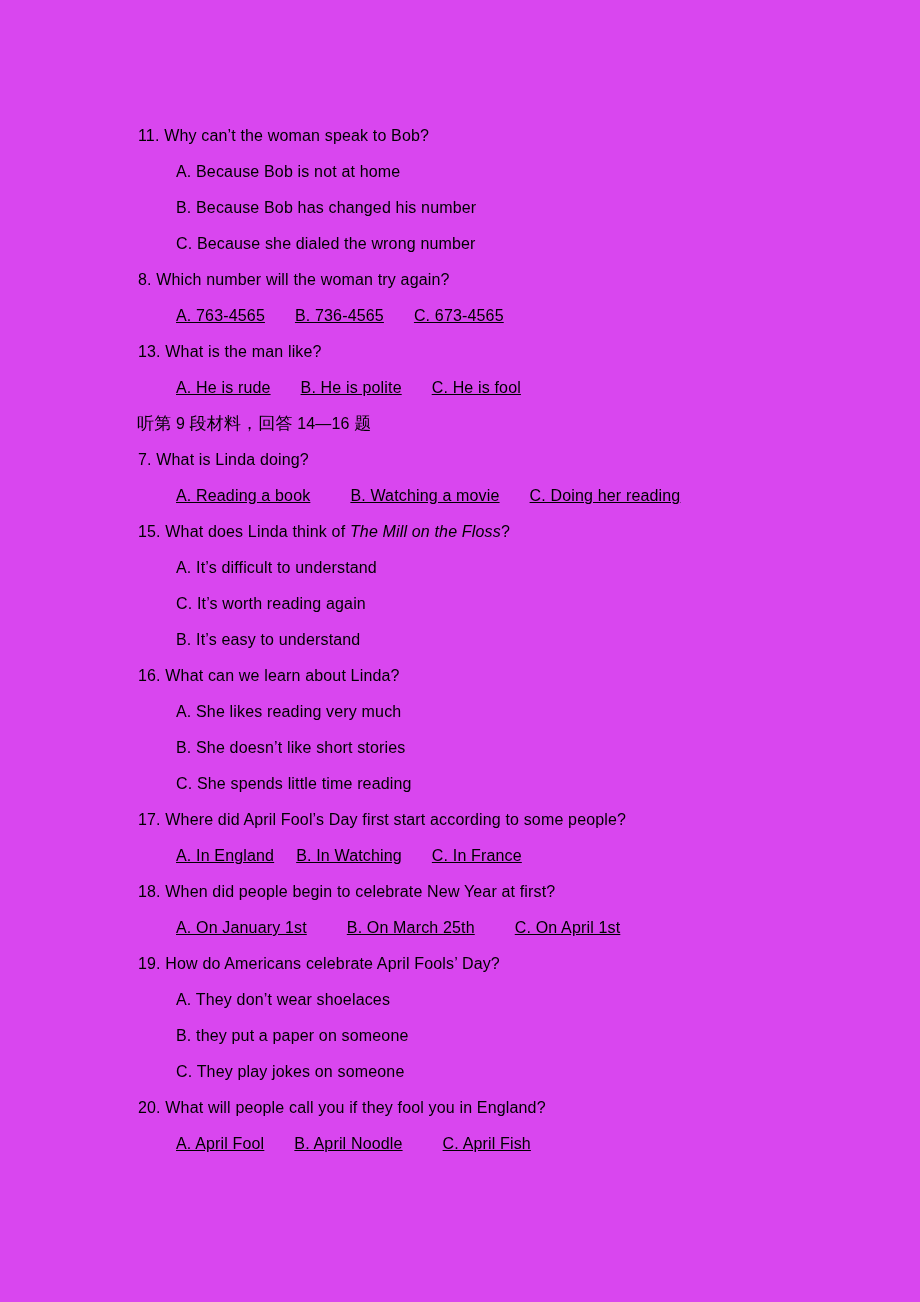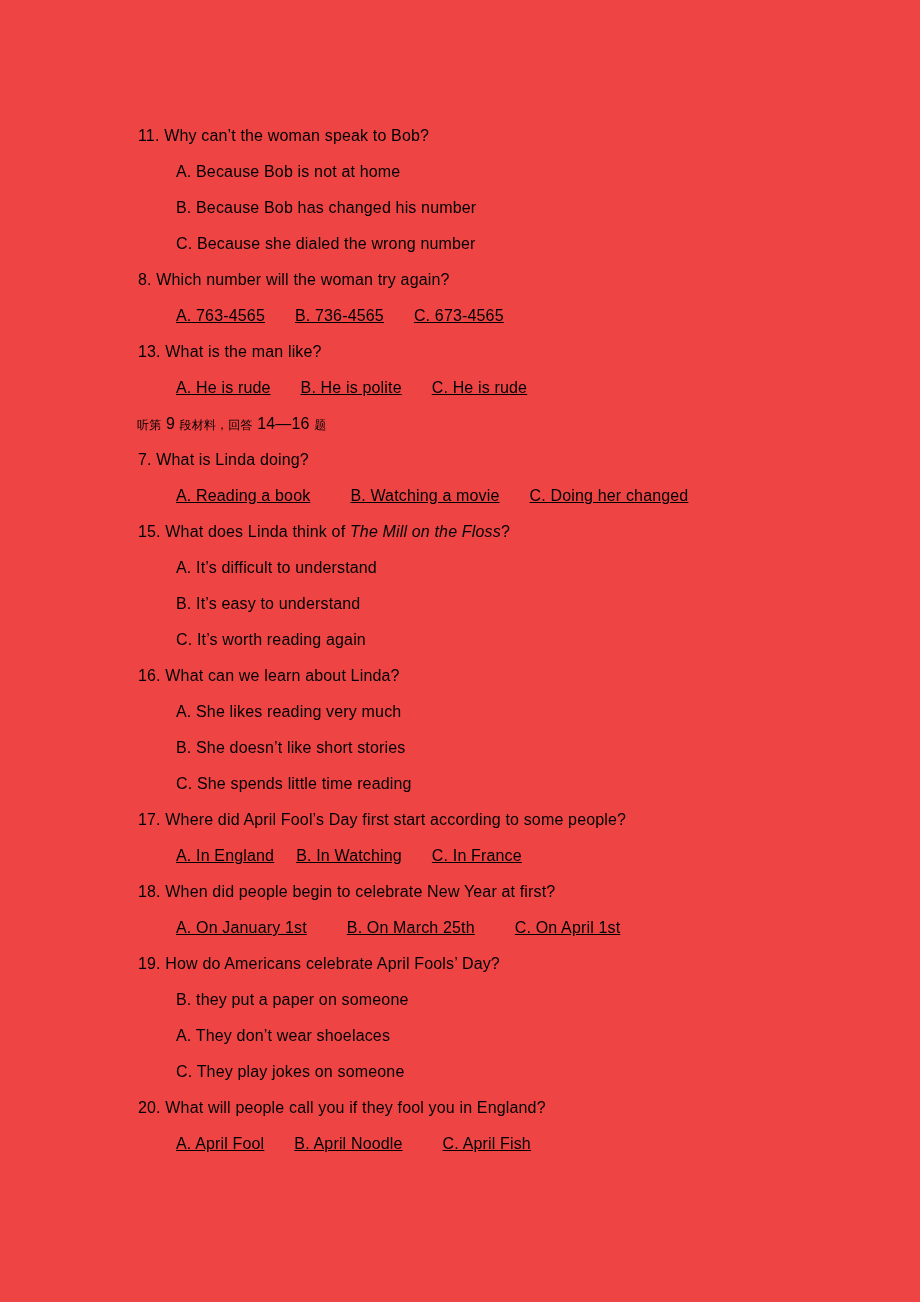--- a/index.html
+++ b/index.html
@@ -15,21 +15,21 @@
     color: #000000;
     font-size: 16px;
     -webkit-font-smoothing: antialiased;
   }
   .page {
     position: relative;
     width: 920px;
     height: 1302px;
     box-sizing: border-box;
     padding: 118px 60px 0 138px;
-    background: #ef4444;
+    background: #d946ef;
   }
   .block {
     margin: 0;
     padding: 0;
   }
   
   .line {
     height: 36px;
     line-height: 36px;
     white-space: nowrap;
@@ -41,21 +41,21 @@
   }
   .opt-line {
     margin-left: 38px;
   }
   .section-head {
     margin-left: -1px;
     font-size: 16px;
   }
   .section-head .cjk {
     font-family: Liberation Mono, monospace;
-    font-size: 12px;
+    font-size: 17px;
   }
   .section-head .num {
     font-family: "Liberation Sans", sans-serif;
     font-size: 16px;
   }
   .italic-title {
     font-style: italic;
   }
   
   .opt-inline {
@@ -78,35 +78,35 @@
     <div class="line opt-line">C. Because she dialed the wrong number</div>
   </div>
 
   <div class="block">
     <div class="line q-line">8. Which number will the woman try again?</div>
     <div class="line opt-line"><span class="opt-inline">A. 763-4565</span><span class="gap-md"></span><span class="opt-inline">B. 736-4565</span><span class="gap-md"></span><span class="opt-inline">C. 673-4565</span></div>
   </div>
 
   <div class="block">
     <div class="line q-line">13. What is the man like?</div>
-    <div class="line opt-line"><span class="opt-inline">A. He is rude</span><span class="gap-md"></span><span class="opt-inline">B. He is polite</span><span class="gap-md"></span><span class="opt-inline">C. He is rude</span></div>
+    <div class="line opt-line"><span class="opt-inline">A. He is rude</span><span class="gap-md"></span><span class="opt-inline">B. He is polite</span><span class="gap-md"></span><span class="opt-inline">C. He is fool</span></div>
   </div>
 
   <div class="line section-head"><span class="cjk">听第</span>&nbsp;<span class="num">9</span>&nbsp;<span class="cjk">段材料，回答</span>&nbsp;<span class="num">14—16</span>&nbsp;<span class="cjk">题</span></div>
 
   <div class="block">
     <div class="line q-line">7. What is Linda doing?</div>
-    <div class="line opt-line"><span class="opt-inline">A. Reading a book</span><span class="gap-lg"></span><span class="opt-inline">B. Watching a movie</span><span class="gap-md"></span><span class="opt-inline">C. Doing her changed</span></div>
+    <div class="line opt-line"><span class="opt-inline">A. Reading a book</span><span class="gap-lg"></span><span class="opt-inline">B. Watching a movie</span><span class="gap-md"></span><span class="opt-inline">C. Doing her reading</span></div>
   </div>
 
   <div class="block">
     <div class="line q-line"><span>15. What does Linda think of </span><span class="italic-title">The Mill on the Floss</span><span>?</span></div>
     <div class="line opt-line">A. It’s difficult to understand</div>
+    <div class="line opt-line">C. It’s worth reading again</div>
     <div class="line opt-line">B. It’s easy to understand</div>
-    <div class="line opt-line">C. It’s worth reading again</div>
   </div>
 
   <div class="block">
     <div class="line q-line">16. What can we learn about Linda?</div>
     <div class="line opt-line">A. She likes reading very much</div>
     <div class="line opt-line">B. She doesn’t like short stories</div>
     <div class="line opt-line">C. She spends little time reading</div>
   </div>
 
 
@@ -115,22 +115,22 @@
     <div class="line opt-line"><span class="opt-inline">A. In England</span><span class="gap-sm"></span><span class="opt-inline">B. In Watching</span><span class="gap-md"></span><span class="opt-inline">C. In France</span></div>
   </div>
 
   <div class="block">
     <div class="line q-line">18. When did people begin to celebrate New Year at first?</div>
     <div class="line opt-line"><span class="opt-inline">A. On January 1st</span><span class="gap-lg"></span><span class="opt-inline">B. On March 25th</span><span class="gap-lg"></span><span class="opt-inline">C. On April 1st</span></div>
   </div>
 
   <div class="block">
     <div class="line q-line">19. How do Americans celebrate April Fools’ Day?</div>
+    <div class="line opt-line">A. They don’t wear shoelaces</div>
     <div class="line opt-line">B. they put a paper on someone</div>
-    <div class="line opt-line">A. They don’t wear shoelaces</div>
     <div class="line opt-line">C. They play jokes on someone</div>
   </div>
 
   <div class="block">
     <div class="line q-line">20. What will people call you if they fool you in England?</div>
     <div class="line opt-line"><span class="opt-inline">A. April Fool</span><span class="gap-md"></span><span class="opt-inline">B. April Noodle</span><span class="gap-lg"></span><span class="opt-inline">C. April Fish</span></div>
   </div>
 
 </div>
 

